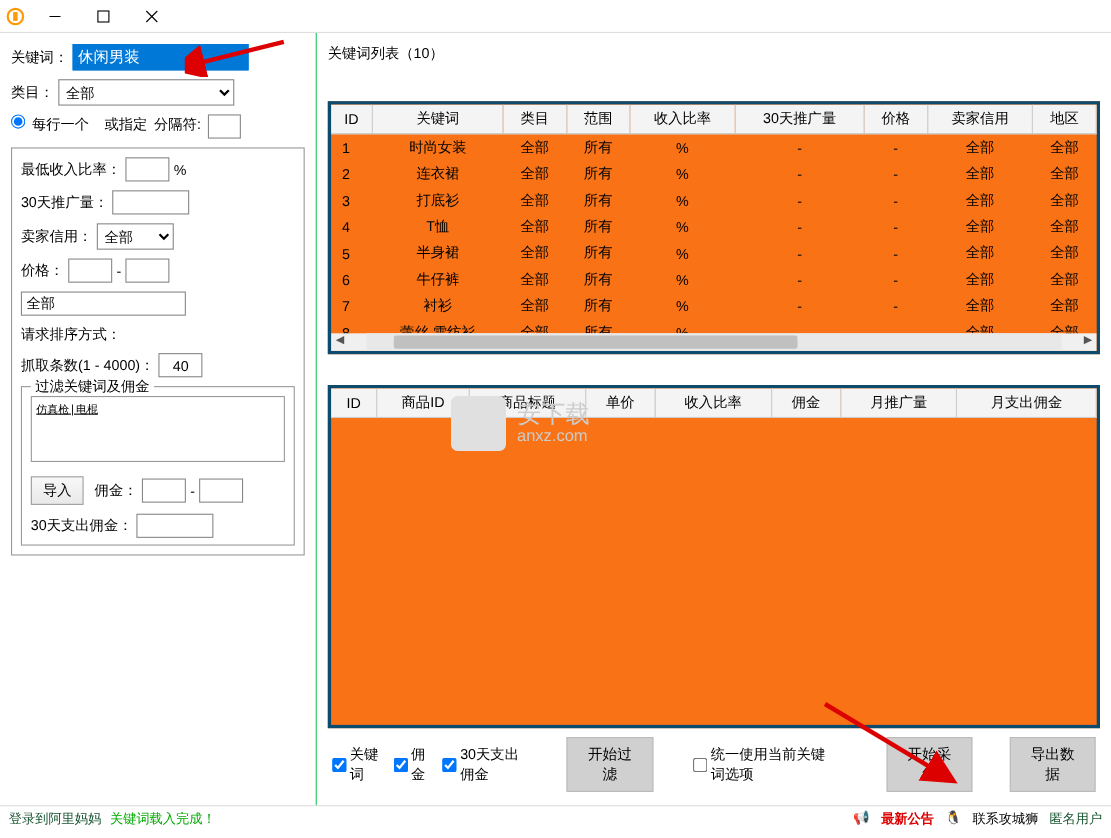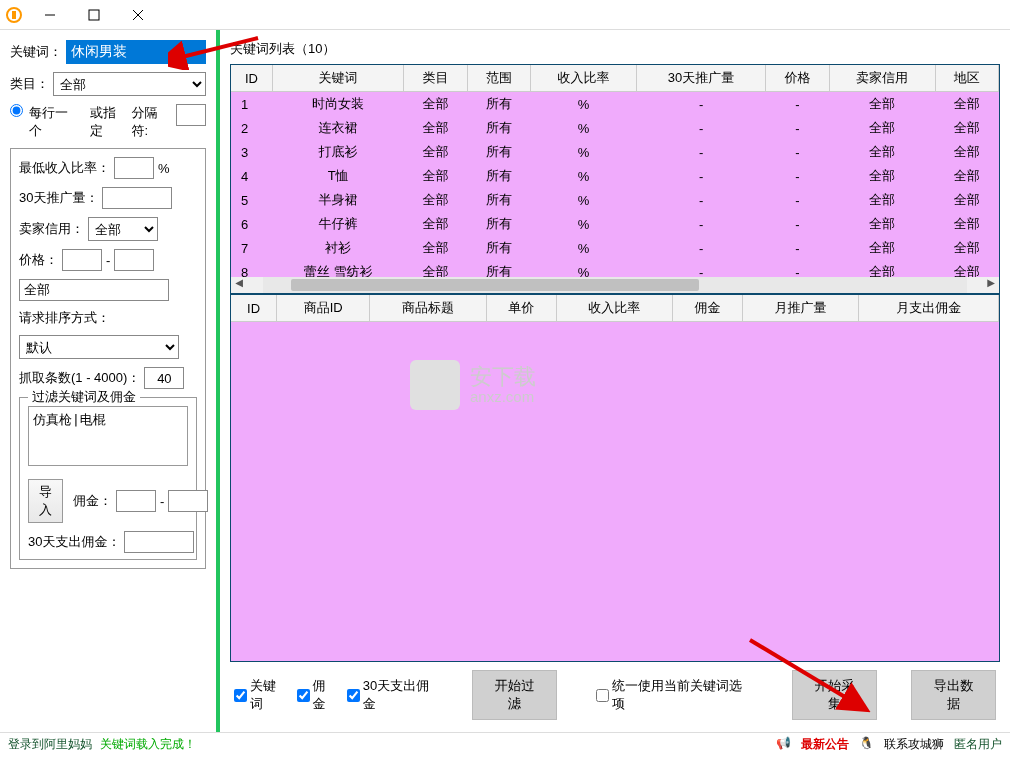--- a/index.html
+++ b/index.html
@@ -39,23 +39,23 @@
       width: 44px; height: 28px;
       display: flex; align-items: center; justify-content: center;
       font-size: 14px;
     }
     .winbtn svg { width: 12px; height: 12px; }
     .main {
       display: flex;
       height: 702px;
     }
     .left {
-      width: 220px;
+      width: 288px;
       padding: 10px 10px 4px 10px;
-      border-right: 4px solid #22c55e;
+      border-right: 1px solid #22c55e;
     }
     .right {
       flex: 1;
       padding: 10px 10px 4px 10px;
       display: flex;
       flex-direction: column;
     }
     .row {
       display: flex;
       align-items: center;
@@ -105,29 +105,31 @@
       padding: 8px;
       margin-top: 6px;
     }
     .fieldset-inner { margin-bottom: 8px; }
     .small-input { width: 40px; }
     .textarea {
       width: 100%;
       height: 60px;
       border: 1px solid #999;
       padding: 4px;
-      font-size: 13px;
+      font-size: 10px;
       resize: none;
+      text-decoration: underline;
     }
     .section-label { margin-bottom: 6px; }
     .grid-wrap {
-      border: 1px solid #0c4a6e;
-      background: #f0abfc;
+      border: 3px solid #0c4a6e;
+      background: #f97316;
       overflow: auto;
       position: relative;
+      margin-top: 28px;
     }
     .grid-wrap.top { height: 230px; }
     .grid-wrap.bottom { flex: 1; height: 320px; }
     table {
       border-collapse: collapse;
       width: 100%;
       font-size: 13px;
     }
     th {
       background: #f4f4f4;
@@ -272,23 +274,20 @@
         <span class="label">价格：</span>
         <input type="text" class="small-input" style="">
         <span>-</span>
         <input type="text" class="small-input" style="">
       </div>
       <div class="row fieldset-inner">
         <input type="text" style="width: 150px;" value="全部">
       </div>
       <div class="fieldset-inner">
         <span class="label">请求排序方式：</span>
-      </div>
-      <div class="row fieldset-inner">
-        <select style="width:160px"><option>默认</option></select>
       </div>
       <div class="row fieldset-inner">
         <span class="label">抓取条数(1 - 4000)：</span>
         <input type="text" style="width: 40px; text-align: center;" value="40">
       </div>
 
       <div class="filter-fieldset">
         <div class="legend">过滤关键词及佣金</div>
         <textarea class="textarea" style="">仿真枪|电棍</textarea>
         <div class="row" style="margin-top:10px">

